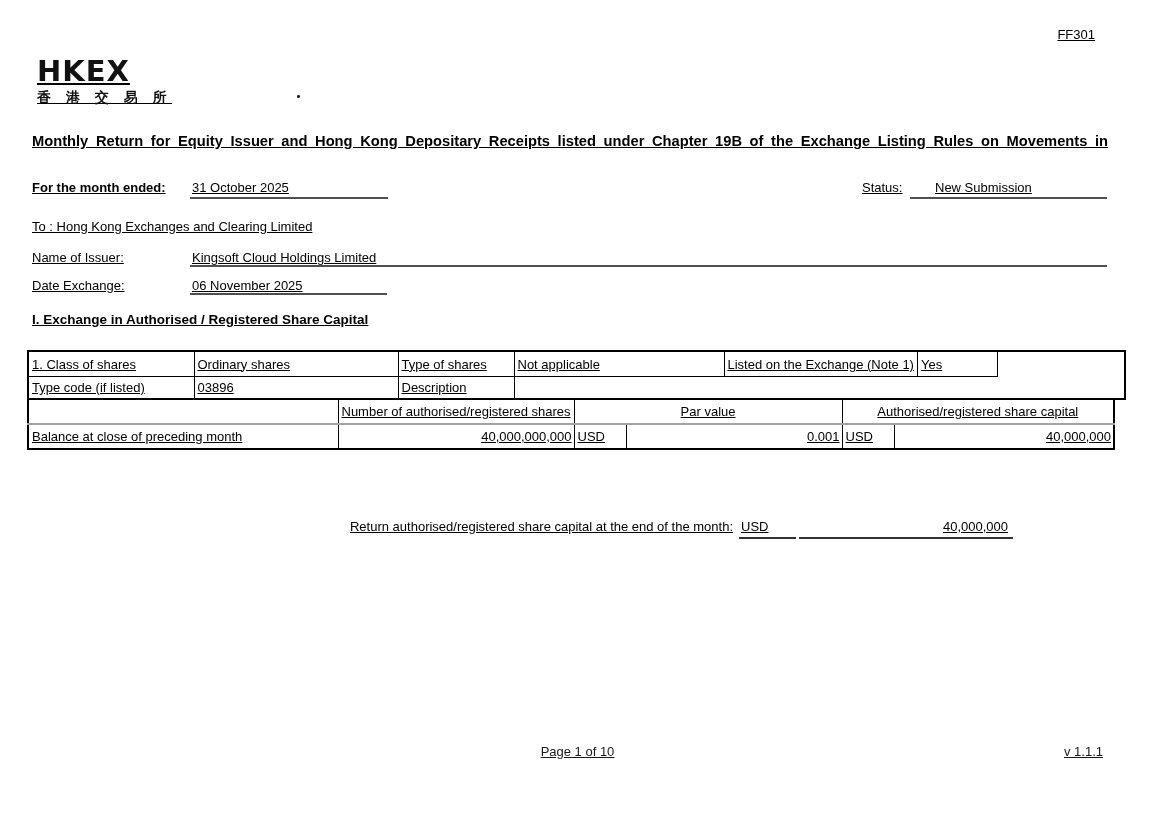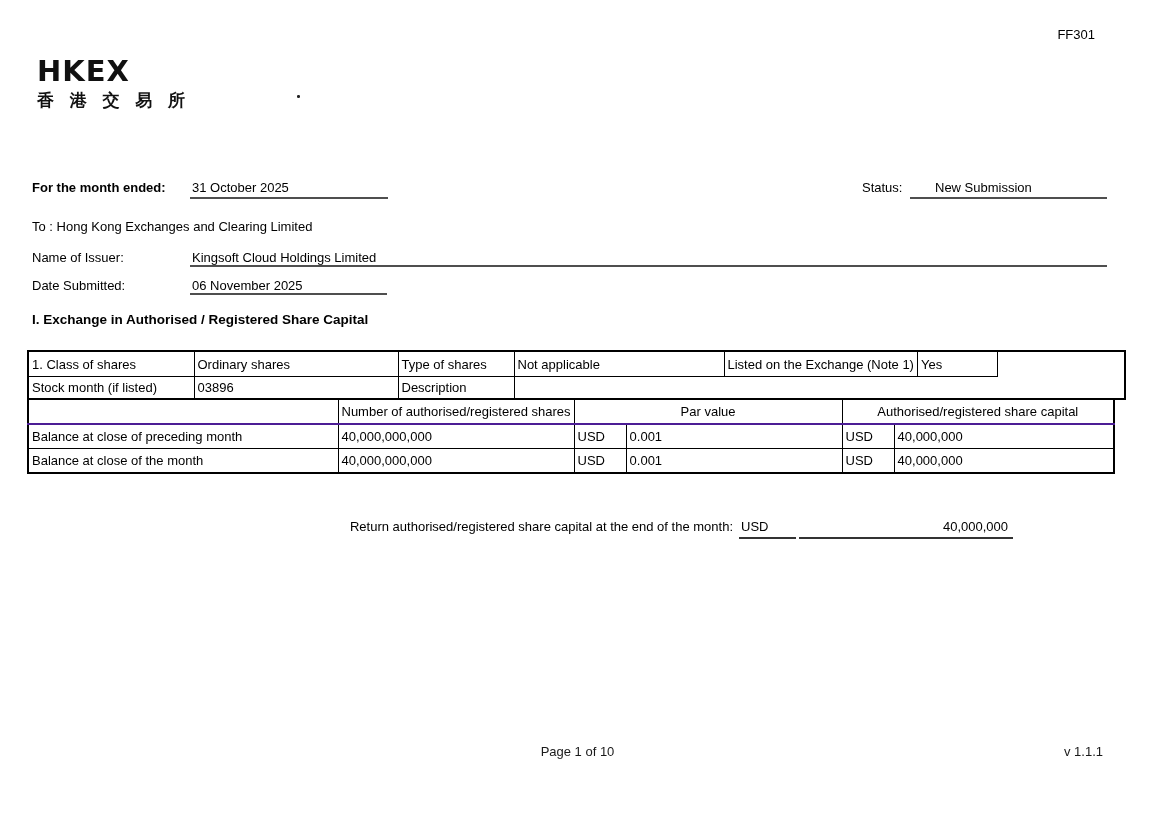--- a/index.html
+++ b/index.html
@@ -1,76 +1,77 @@
 <!DOCTYPE html>
 <html><head>
 <meta charset="utf-8">
 <style>
   html,body{margin:0;padding:0;background:#ffffff;}
   body{width:1168px;height:825px;position:relative;font-family:"Liberation Sans",sans-serif;color:#000;overflow:hidden;}
-  .abs{position:absolute;}
+  .abs{position:absolute;text-decoration:underline;}
   .lbl{font-size:13px;}
   .bold{font-weight:bold;}
   .uline{position:absolute;height:2px;background:#4f4f4f;}
 
   
   .hkex-word{font-family:"DejaVu Sans",sans-serif;font-weight:800;font-size:29px;letter-spacing:1px;line-height:30px;color:#111;}
-  .hkex-cn{font-size:17px;letter-spacing:5.5px;margin-top:3px;font-weight:600;color:#111;}
+  .hkex-cn{font-size:14px;letter-spacing:5.5px;margin-top:3px;font-weight:600;color:#111;}
   .dot{position:absolute;left:297px;top:95px;width:2.5px;height:2.5px;background:#222;border-radius:50%;}
 
   
   .title{left:32px;top:132px;width:1076px;font-size:14.7px;font-weight:bold;line-height:19px;}
   .title .l1{text-align:justify;text-align-last:justify;}
 
   
   table{border-collapse:collapse;table-layout:fixed;font-size:13px;}
   td{border:1px solid #000;padding:1px 3px;overflow:hidden;white-space:nowrap;vertical-align:middle;}
   #tableA{left:27px;top:350px;}
   #tableA{border:2px solid #000;border-bottom:2px solid #000;}
   #tableA tr:first-child td{height:22px;}
   #tableA tr:last-child td{height:19px;}
   #tableA td.no-bottom{border-bottom:none;}
   #tableA td.no-top{border-top:none;}
   #tableB{left:27px;top:399px;border:2px solid #000;border-top:1px solid #000;}
   #tableB td{height:21px;}
-  #tableB tr.hdr td{text-align:center;border-bottom:2px solid #4c1d95;}
-  td.num{padding-right:2px;}
+  #tableB tr.hdr td{text-align:center;border-bottom:2px solid #a3a3a3;}
+  td.num{text-align:right;padding-right:2px;}
   td.ccy{padding-left:3px;}
 
   .footer{font-size:13px;color:#1a1a1a;}
 </style>
 </head>
 <body>
 
 <div class="abs lbl" style="top:27px;right:73px;">FF301</div>
 
 <div class="abs" style="left:37px;top:56px;">
   <div class="hkex-word">HKEX</div>
   <div class="hkex-cn">香 港 交 易 所</div>
 </div>
 <div class="dot"></div>
 
 <div class="abs title">
+  <div class="l1">Monthly Return for Equity Issuer and Hong Kong Depositary Receipts listed under Chapter 19B of the Exchange Listing Rules on Movements in</div>
 </div>
 
 <div class="abs lbl bold" style="left:32px;top:180px;">For the month ended:</div>
 <div class="abs lbl" style="left:192px;top:180px;">31 October 2025</div>
 <div class="uline" style="left:190px;top:197px;width:198px;"></div>
 
 <div class="abs lbl" style="left:862px;top:180px;">Status:</div>
 <div class="abs lbl" style="left:912px;top:180px;margin-left:23px;">New Submission</div>
 <div class="uline" style="left:910px;top:197px;width:197px;"></div>
 
 <div class="abs lbl" style="left:32px;top:219px;">To : Hong Kong Exchanges and Clearing Limited</div>
 
 <div class="abs lbl" style="left:32px;top:250px;">Name of Issuer:</div>
 <div class="abs lbl" style="left:192px;top:250px;">Kingsoft Cloud Holdings Limited</div>
 <div class="uline" style="left:190px;top:265px;width:917px;"></div>
 
-<div class="abs lbl" style="left:32px;top:278px;">Date Submitted:</div>
+<div class="abs lbl" style="left:32px;top:278px;">Date Exchange:</div>
 <div class="abs lbl" style="left:192px;top:278px;">06 November 2025</div>
 <div class="uline" style="left:190px;top:293px;width:197px;"></div>
 
 <div class="abs bold" style="left:32px;top:312px;font-size:13.5px;">I. Exchange in Authorised / Registered Share Capital</div>
 
 <table id="tableA" class="abs">
   <colgroup>
     <col style="width:166px">
       <col style="width:204px">
       <col style="width:116px">
@@ -83,21 +84,21 @@
       <tr>
     <td>1. Class of shares</td>
     <td>Ordinary shares</td>
     <td>Type of shares</td>
     <td>Not applicable</td>
     <td>Listed on the Exchange (Note 1)</td>
     <td>Yes</td>
     <td class="no-bottom"></td>
   </tr>
   <tr>
-    <td>Stock month (if listed)</td>
+    <td>Type code (if listed)</td>
     <td>03896</td>
     <td>Description</td>
     <td class="no-top" colspan="4"></td>
   </tr>
 </tbody>
   </table>
 
 <table id="tableB" class="abs">
   <colgroup>
     <col style="width:310px">
@@ -115,28 +116,20 @@
     <td colspan="2">Authorised/registered share capital</td>
   </tr>
   <tr>
     <td>Balance at close of preceding month</td>
     <td class="num">40,000,000,000</td>
     <td class="ccy">USD</td>
     <td class="num">0.001</td>
     <td class="ccy">USD</td>
     <td class="num">40,000,000</td>
   </tr>
-  <tr>
-    <td>Balance at close of the month</td>
-    <td class="num">40,000,000,000</td>
-    <td class="ccy">USD</td>
-    <td class="num">0.001</td>
-    <td class="ccy">USD</td>
-    <td class="num">40,000,000</td>
-  </tr>
 </tbody>
   </table>
 
 <div class="abs lbl" style="left:330px;top:519px;width:403px;text-align:right;">Return authorised/registered share capital at the end of the month:</div>
 <div class="abs lbl" style="left:741px;top:519px;">USD</div>
 <div class="abs lbl" style="left:796px;top:519px;width:212px;text-align:right;">40,000,000</div>
 <div class="uline" style="left:739px;top:537px;width:57px;background:#333;"></div>
 <div class="uline" style="left:799px;top:537px;width:214px;background:#333;"></div>
 
 <div class="abs footer" style="left:0;top:744px;width:1155px;text-align:center;">Page 1 of 10</div>

